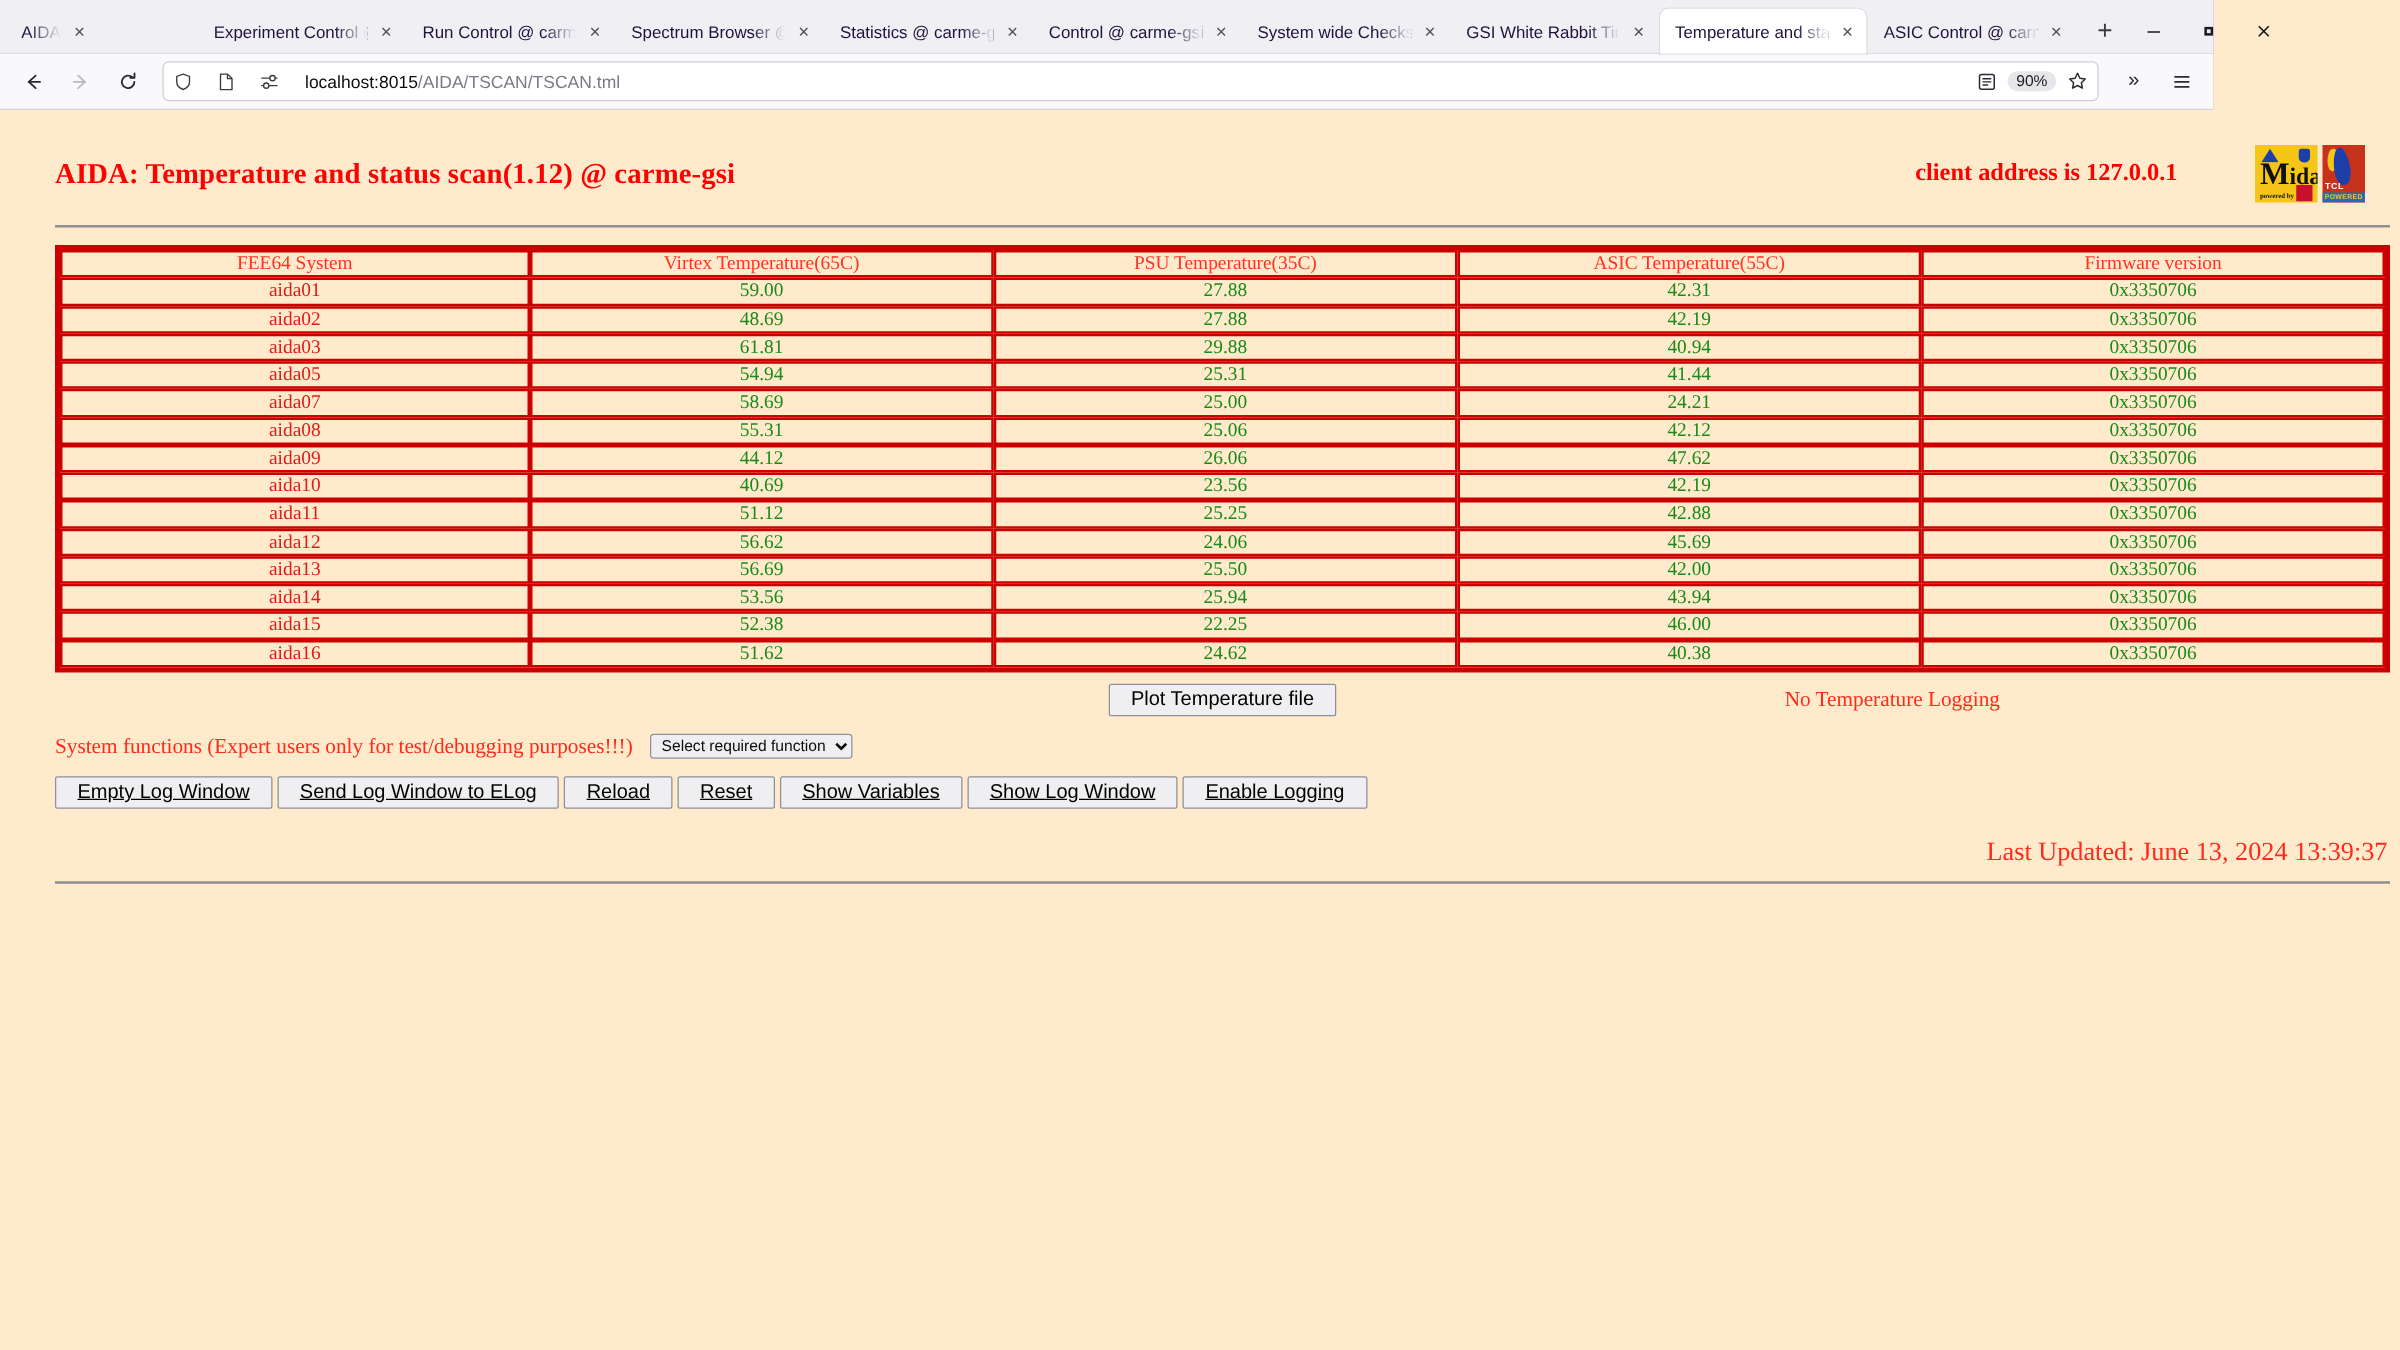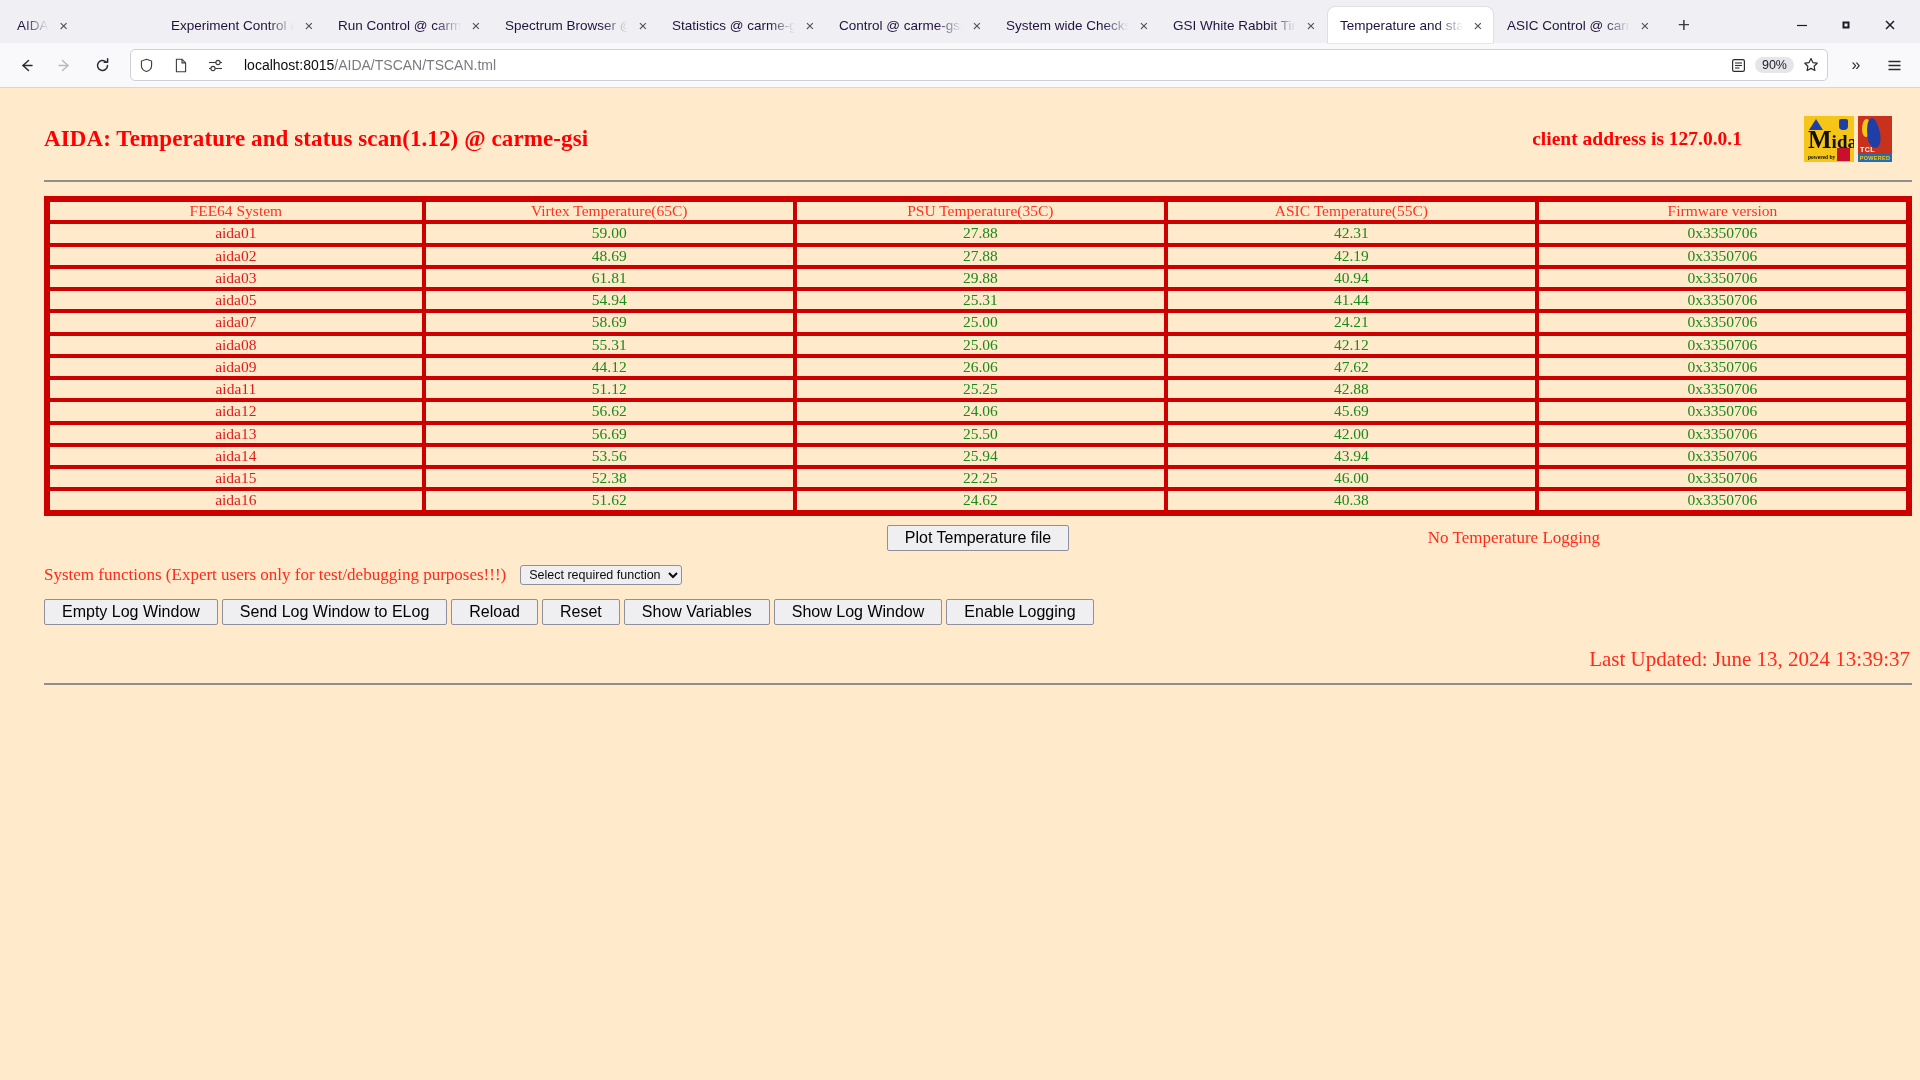--- a/index.html
+++ b/index.html
@@ -3,21 +3,21 @@
 <meta charset="utf-8">
 <style>
   html,body{margin:0;padding:0;}
   body{
     width:1920px;height:1080px;overflow:hidden;
     background:#ffeacc;
     font-family:"Liberation Sans", sans-serif;
     -webkit-font-smoothing:antialiased;
   }
   
-  .browser{width:1920px;background:#737373;}
+  .browser{width:1771px;background:#737373;}
   .tabstrip{
     height:43px;display:flex;align-items:flex-end;
     background:#f0f0f4;padding:0 4px;box-sizing:border-box;
   }
   .tab{
     height:36px;display:flex;align-items:center;
     padding:0 6px 0 12px;margin:0 1px;border-radius:7px 7px 0 0;
     font-size:13.5px;color:#20123a;white-space:nowrap;overflow:hidden;
     position:relative;flex:0 0 auto;box-sizing:border-box;
   }
@@ -159,21 +159,21 @@
     margin:14px 0 0 8px;display:flex;align-items:center;gap:14px;
   }
   .sysfunc{
     font-family:"Liberation Serif", serif;font-size:17px;color:#ff2a1a;
   }
   select.fnsel{
     font-family:"Liberation Sans", sans-serif;font-size:12.5px;
     background:#efeff1;border:1px solid #8f8f9d;border-radius:3px;
     padding:1px 4px;color:#0c0c0d;
   }
-  .btnrow{margin:14px 0 0 8px;display:flex;gap:4px;}
+  .btnrow{margin:14px 0 0 8px;display:flex;gap:4px;text-decoration:underline;}
   .lastupd{
     text-align:right;margin:22px 10px 0 0;
     font-family:"Liberation Serif", serif;font-size:21px;color:#ff2a1a;
   }
   .ruler2{border:0;border-top:2px solid #8f8f8f;margin:11px 8px 0 8px;}
 </style>
 </head>
 <body>
 
 <div class="browser">
@@ -377,20 +377,27 @@
         <td class="val">0x3350706</td>
       </tr>
       <tr>
         <td class="sysname">aida09</td>
         <td class="val">44.12</td>
         <td class="val">26.06</td>
         <td class="val">47.62</td>
         <td class="val">0x3350706</td>
       </tr>
       <tr>
+        <td class="sysname">aida10</td>
+        <td class="val">40.69</td>
+        <td class="val">23.56</td>
+        <td class="val">42.19</td>
+        <td class="val">0x3350706</td>
+      </tr>
+      <tr>
         <td class="sysname">aida11</td>
         <td class="val">51.12</td>
         <td class="val">25.25</td>
         <td class="val">42.88</td>
         <td class="val">0x3350706</td>
       </tr>
       <tr>
         <td class="sysname">aida12</td>
         <td class="val">56.62</td>
         <td class="val">24.06</td>

